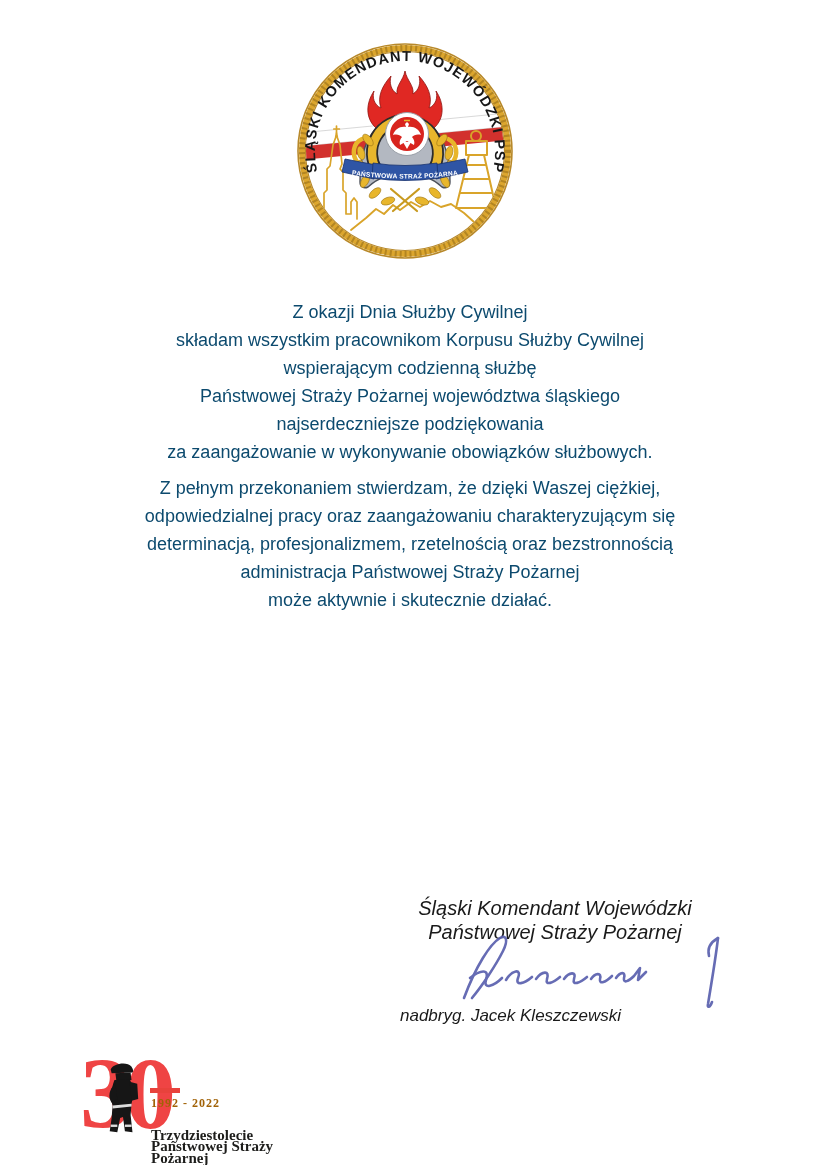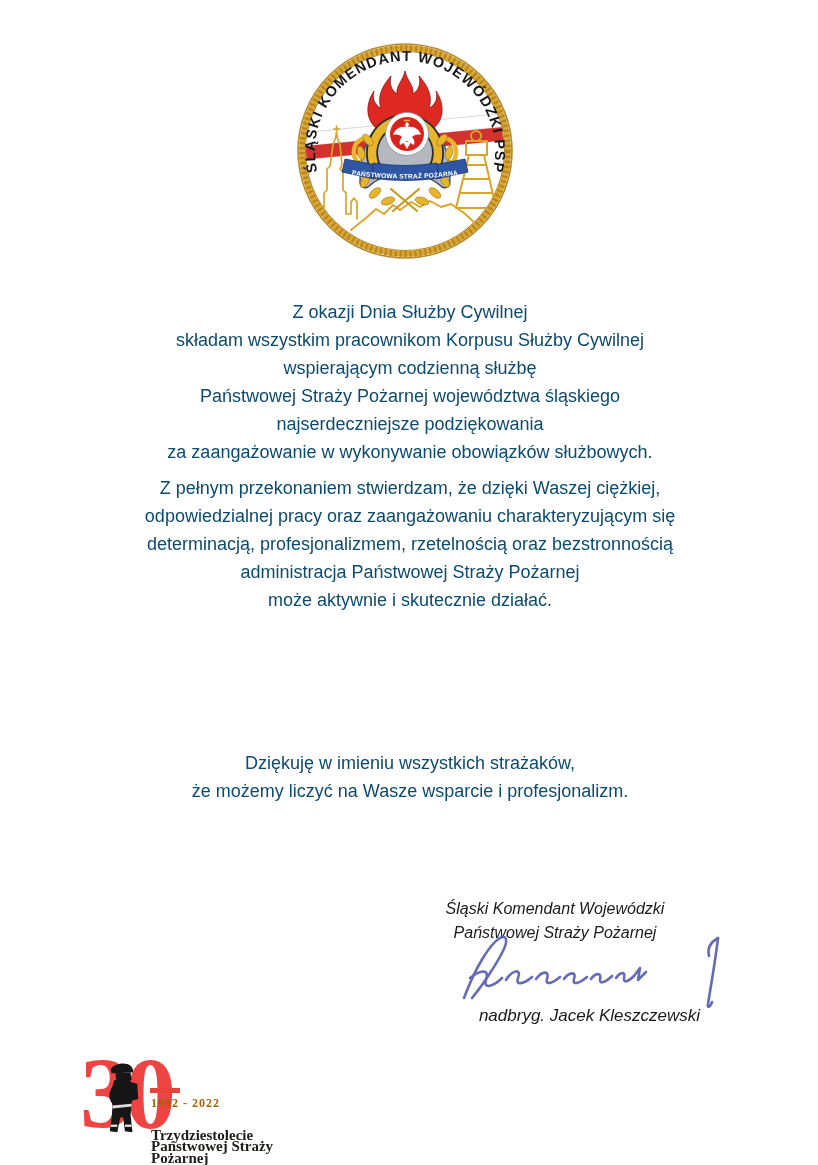--- a/index.html
+++ b/index.html
@@ -12,25 +12,25 @@
   .emblem{position:absolute; left:296px; top:41px; width:220px; height:220px;}
   
   .para{
     position:absolute; left:30px; right:28px; text-align:center;
     font-size:18px; line-height:28px; white-space:pre-line; color:#0c4a6e;
   }
   #p1{top:298px} #p2{top:474px} #p3{top:625px} #p4{top:749px}
   
   .sig-title{
     position:absolute; left:405px; top:897px; width:300px; text-align:center;
-    font-style:italic; font-size:16px; line-height:23.5px; white-space:pre-line; color:#1a1a1a;
+    font-style:italic; font-size:20px; line-height:23.5px; white-space:pre-line; color:#1a1a1a;
   }
   .sig-ink{position:absolute; left:450px; top:928px; width:300px; height:84px;}
   .sig-name{
-    position:absolute; left:400px; top:1006px; width:300px; text-align:right;
+    position:absolute; left:400px; top:1006px; width:300px; text-align:left;
     font-style:italic; font-size:17px; color:#1a1a1a;
   }
   
   .anniv{position:absolute; left:28px; top:1056px; width:290px; height:92px;}
   .anniv-num{
     position:absolute; left:8px; top:-13px;
     font-family:"Liberation Serif", serif; font-weight:bold;
     font-size:102px; line-height:102px; letter-spacing:-6px; color:#ef4444;margin-left:44px;
   }
   .ff-icon{position:absolute; left:76px; top:5px; width:38px; height:74px;}
@@ -148,22 +148,20 @@
 składam wszystkim pracownikom Korpusu Służby Cywilnej
 wspierającym codzienną służbę
 Państwowej Straży Pożarnej województwa śląskiego
 najserdeczniejsze podziękowania
 za zaangażowanie w wykonywanie obowiązków służbowych.</div>
   <div class="para" id="p2">Z pełnym przekonaniem stwierdzam, że dzięki Waszej ciężkiej,
 odpowiedzialnej pracy oraz zaangażowaniu charakteryzującym się
 determinacją, profesjonalizmem, rzetelnością oraz bezstronnością
 administracja Państwowej Straży Pożarnej
 może aktywnie i skutecznie działać.</div>
-  <div class="para" id="p4">Dziękuję w imieniu wszystkich strażaków,
-że możemy liczyć na Wasze wsparcie i profesjonalizm.</div>
 
   <div class="sig-title">Śląski Komendant Wojewódzki
 Państwowej Straży Pożarnej</div>
 
   <svg class="sig-ink" viewBox="0 0 300 84">
     <g stroke="#5a60ae" stroke-width="2.6" fill="none" stroke-linecap="round" stroke-linejoin="round" opacity="0.92">
       <path d="M14 70 C26 38 40 16 50 10 C57 6 58 13 53 23 C46 37 32 58 22 70"></path>
       <path d="M20 50 C30 42 40 40 36 52 C33 62 44 58 52 50"></path>
       <path d="M56 52 C62 42 72 40 68 50 C65 58 74 56 82 49"></path>
       <path d="M86 51 C92 43 100 42 97 51 C95 58 103 55 110 49"></path>

